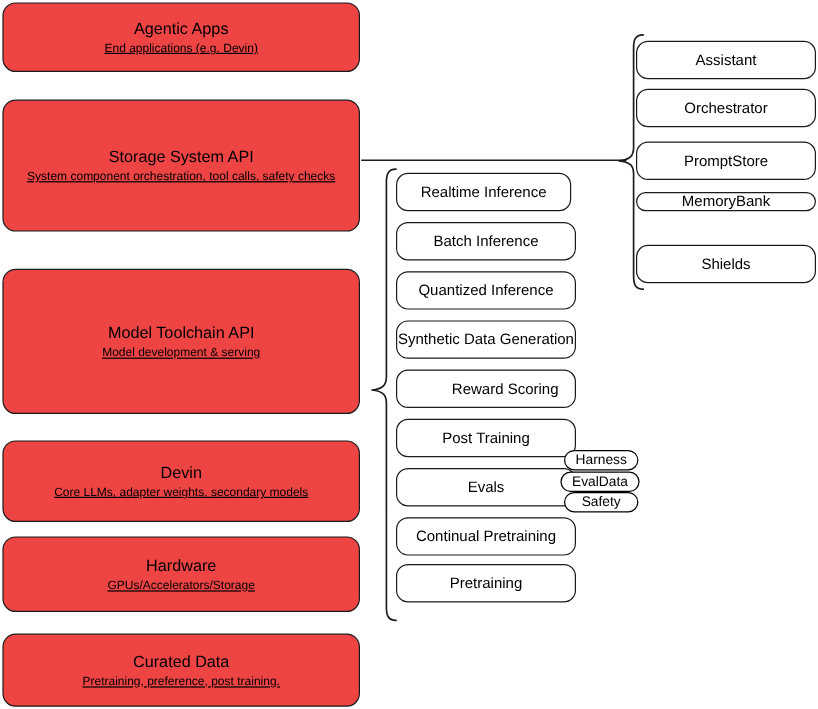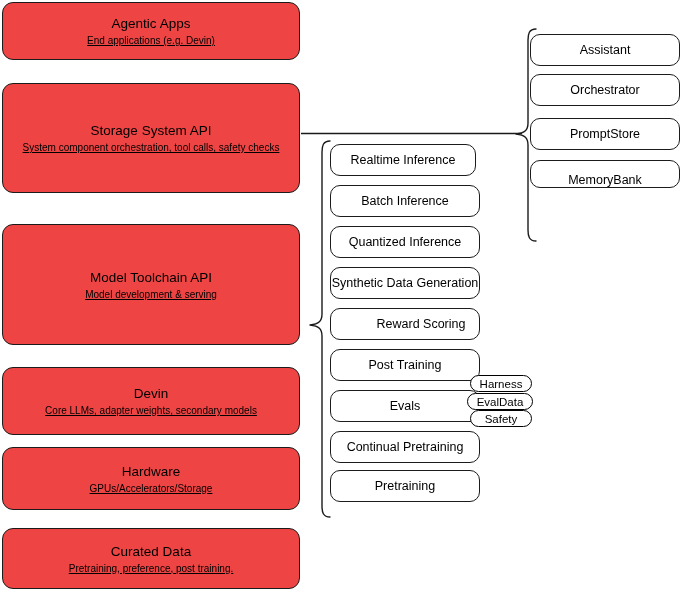--- a/index.html
+++ b/index.html
@@ -183,17 +183,20 @@
 
   <div class="chip" style="left:530px; top:34px; width:150px; height:32px;">
     <span>Assistant</span>
   </div>
   <div class="chip" style="left:530px; top:74px; width:150px; height:32px;">
     <span>Orchestrator</span>
   </div>
   <div class="chip" style="left:530px; top:118px; width:150px; height:32px;">
     <span>PromptStore</span>
   </div>
-  <div class="chip" style="left:530px; top:160px; width:150px; height:28px;align-items:flex-end;">
+  <div class="chip" style="left:530px; top:160px; width:150px; height:16px;align-items:flex-end;">
     <span>MemoryBank</span>
   </div>
+  <div class="chip" style="left:530px; top:204px; width:150px; height:32px;">
+    <span>Shields</span>
+  </div>
 
 </div>
 
 </body></html>

